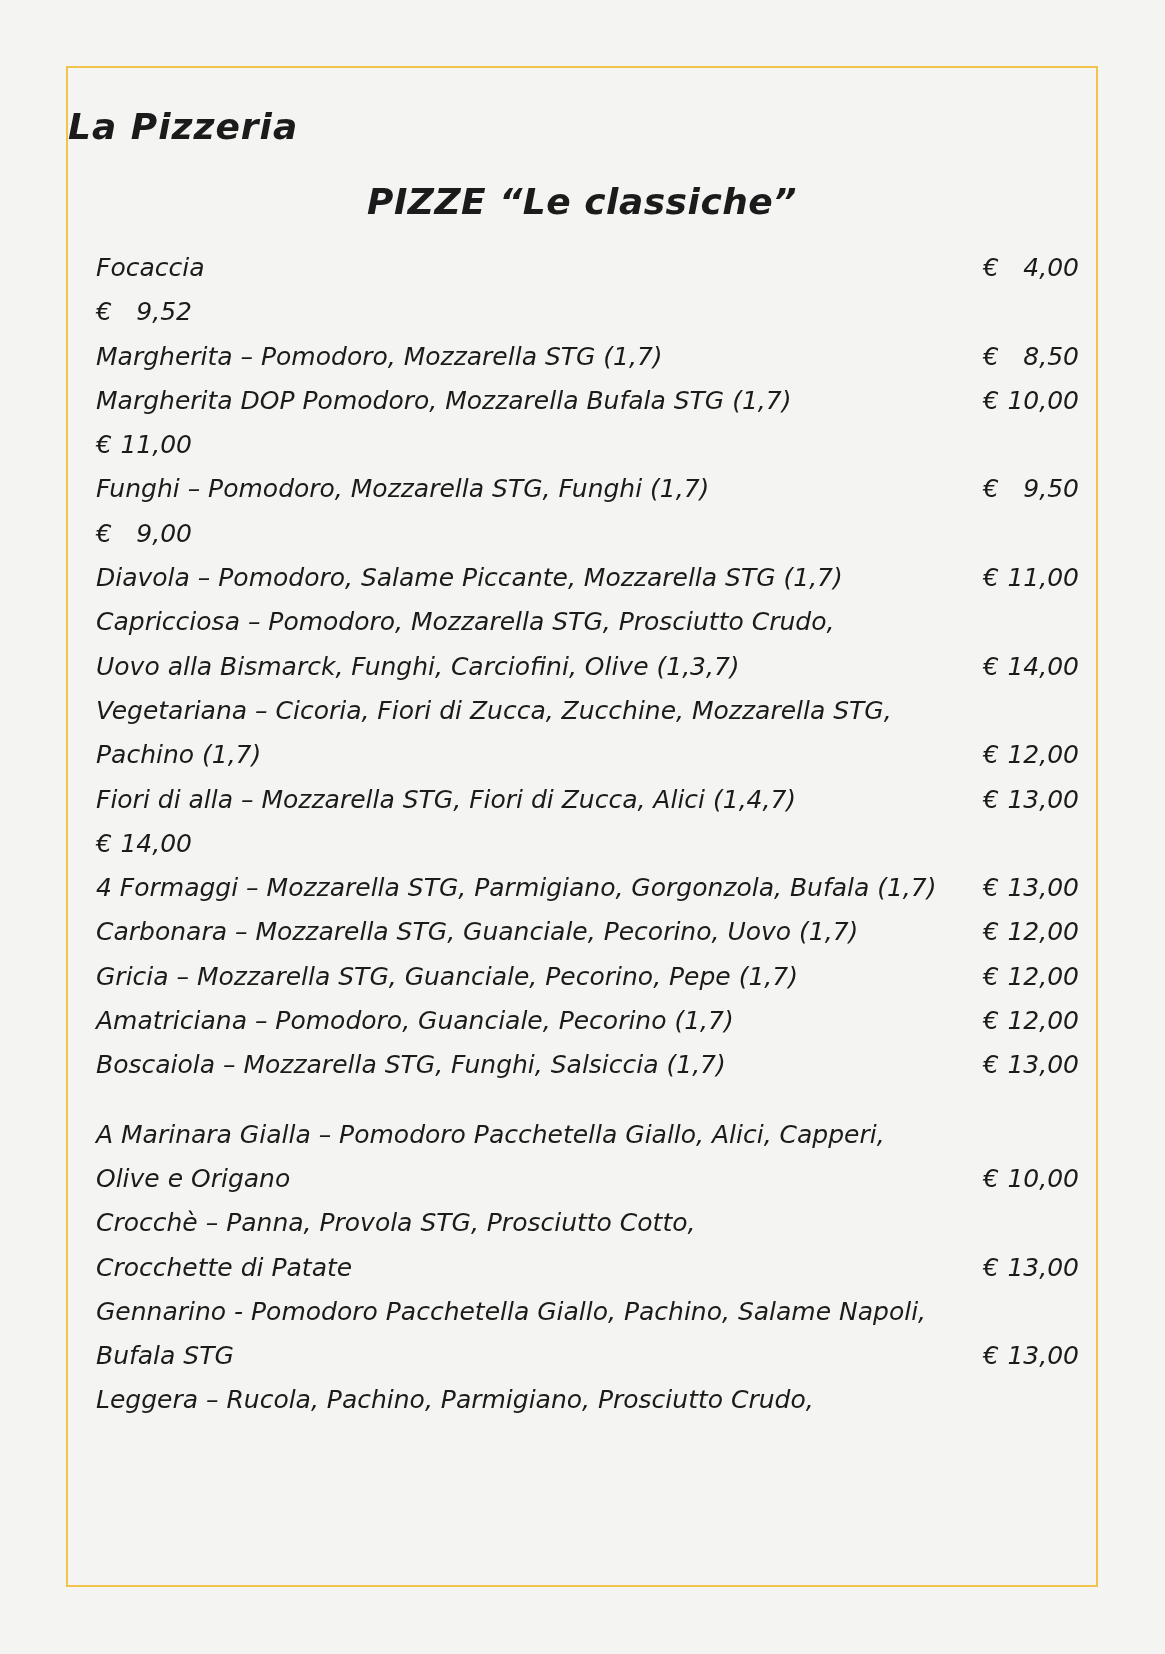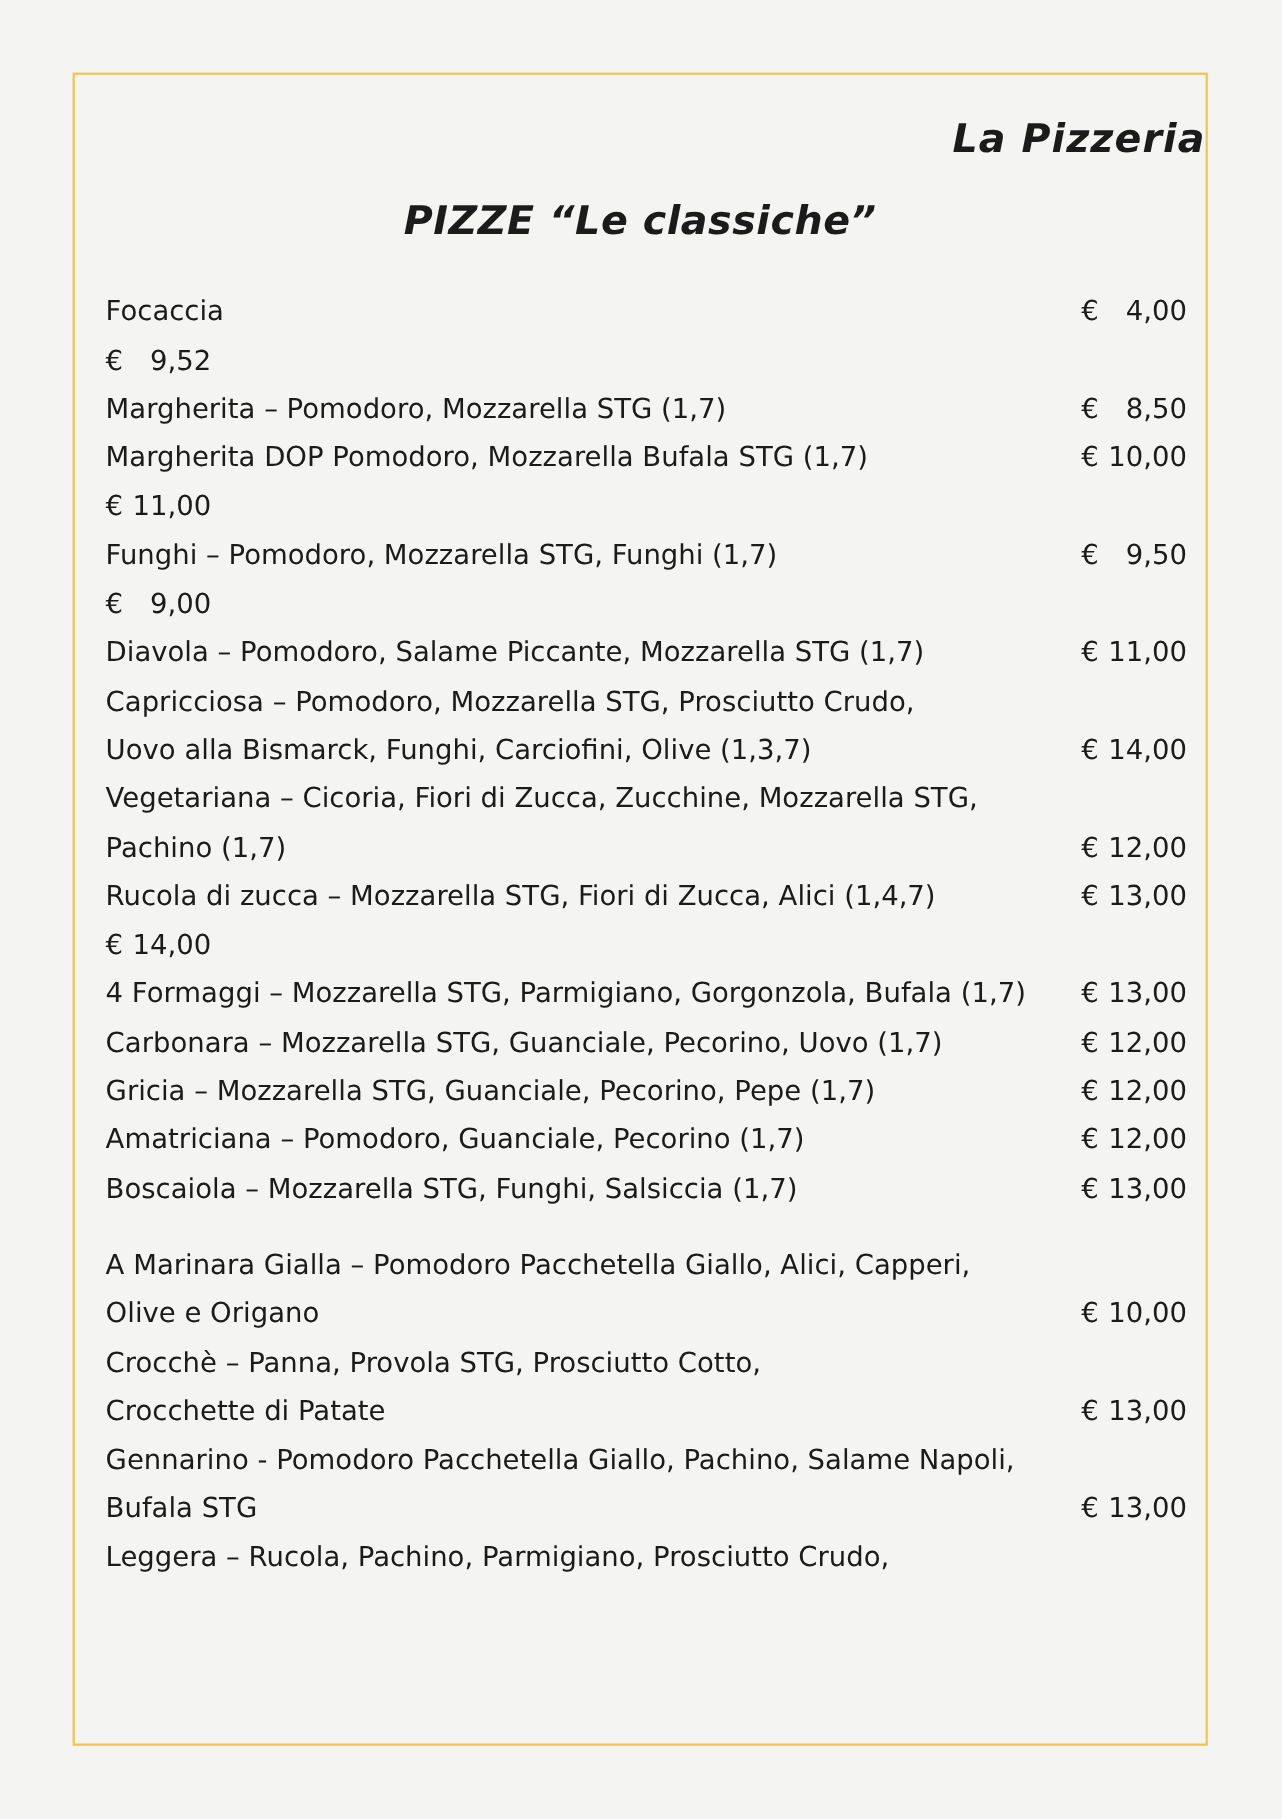--- a/index.html
+++ b/index.html
@@ -17,45 +17,46 @@
     left: 66px;
     top: 66px;
     width: 1032px;
     height: 1521px;
     box-sizing: border-box;
     border: 2px solid #f2c44e;
     overflow: hidden;
   }
   .title {
     margin: 35px 0 0 0;
-    text-align: right;
+    text-align: left;
     font-style: italic;
     font-weight: bold;
     font-size: 36px;
     line-height: 48px;
     letter-spacing: 1px;
   }
   .section-heading {
     margin: 30px 0 0 0;
     text-align: center;
     font-style: italic;
     font-weight: bold;
     font-size: 36px;
     line-height: 42px;
     letter-spacing: 0.5px;
   }
   .menu-section.later .section-heading { margin-top: 44px; }
   .rows { margin-top: 30px; }
   .menu-section.later .rows { margin-top: 25px; }
   .row {
     display: flex;
-    align-items: flex-end;
+    align-items: flex-start;
     height: 44.3px;
     padding: 0 17px 0 28px;
     box-sizing: border-box;
+    font-style: italic;
   }
   .name {
     flex: 1 1 auto;
     white-space: nowrap;
     font-size: 25px;
   }
   .price {
     display: flex;
     justify-content: space-between;
     align-items: center;
@@ -142,21 +143,21 @@
               <span class="name">Vegetariana – Cicoria, Fiori di Zucca, Zucchine, Mozzarella STG,</span>
             </div>
             <div class="row">
               <span class="name">Pachino (1,7)</span>
               <span class="price">
                 <span class="euro">€</span>
                 <span class="amount">12,00</span>
               </span>
             </div>
             <div class="row">
-              <span class="name">Rucola di zucca – Mozzarella STG, Fiori di Zucca, Alici (1,4,7)</span>
+              <span class="name">Fiori di alla – Mozzarella STG, Fiori di Zucca, Alici (1,4,7)</span>
               <span class="price">
                 <span class="euro">€</span>
                 <span class="amount">13,00</span>
               </span>
             </div>
             <div class="row">
               <span class="price">
                 <span class="euro">€</span>
                 <span class="amount">14,00</span>
               </span>

